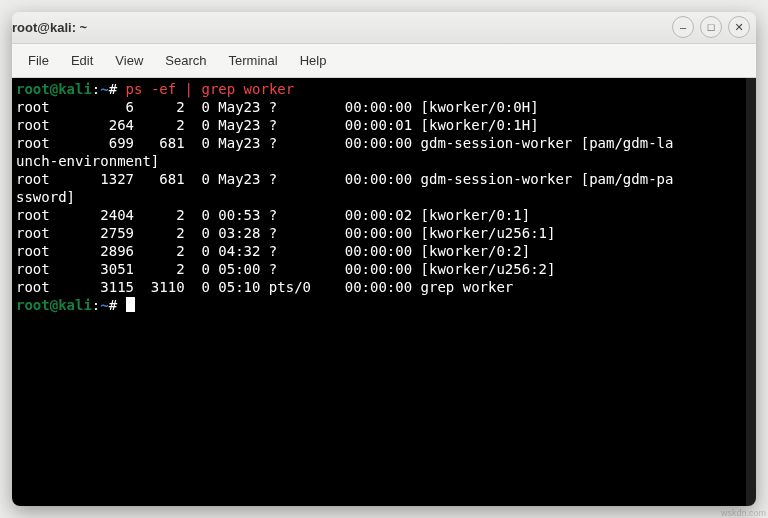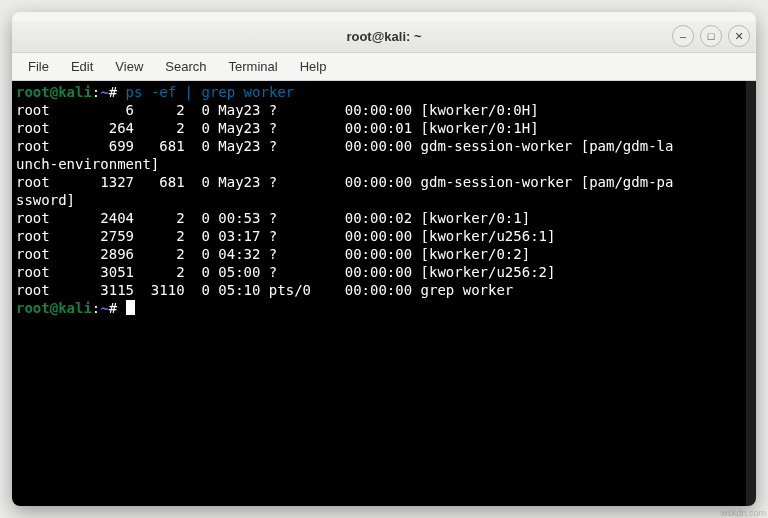--- a/index.html
+++ b/index.html
@@ -24,23 +24,22 @@
     display: flex;
     flex-direction: column;
     overflow: hidden;
   }
   .titlebar {
     height: 32px;
     background: linear-gradient(#f0f0ee, #e4e4e2);
     border-bottom: 1px solid #d0d0ce;
     display: flex;
     align-items: center;
-    justify-content: center;
+    justify-content: flex-start;
     position: relative;
-    margin-top: 9px;
   }
   .titlebar-title {
     font-size: 13px;
     font-weight: bold;
     color: #333;
   }
   .win-controls {
     position: absolute;
     right: 6px;
     top: 4px;
@@ -54,21 +53,21 @@
     background: #eeeeea;
     border: 1px solid #b8b8b5;
     display: flex;
     align-items: center;
     justify-content: center;
     font-size: 11px;
     color: #444;
     cursor: pointer;
   }
   .menubar {
-    height: 28px;
+    height: 34px;
     background: #f5f5f4;
     border-bottom: 1px solid #d6d6d4;
     display: flex;
     align-items: center;
     padding: 0 6px;
     gap: 2px;
   }
   .menu-item {
     font-size: 13px;
     color: #333;
@@ -85,21 +84,21 @@
     line-height: 18px;
     padding: 2px 4px;
     white-space: pre;
     overflow: hidden;
     position: relative;
   }
   .prompt-user { color: #15803d; font-weight: bold; }
   .prompt-colon { color: #fff; }
   .prompt-path { color: #4a7cd6; font-weight: bold; }
   .prompt-hash { color: #fff; }
-  .cmd { color: #0369a1; }
+  .cmd { color: #ef4444; }
   .curs {
     display: inline-block;
     width: 9px;
     height: 15px;
     background: #fff;
     vertical-align: -2px;
   }
   .scrollbar {
     position: absolute;
     right: 0;
@@ -147,21 +146,21 @@
   </div>
 
   <div class="terminal"><span class="prompt-user">root@kali</span><span class="prompt-colon">:</span><span class="prompt-path">~</span><span class="prompt-hash"># </span><span class="cmd">ps -ef | grep worker</span>
 <span>root         6     2  0 May23 ?        00:00:00 [kworker/0:0H]</span>
 <span>root       264     2  0 May23 ?        00:00:01 [kworker/0:1H]</span>
 <span>root       699   681  0 May23 ?        00:00:00 gdm-session-worker [pam/gdm-la</span>
 <span>unch-environment]</span>
 <span>root      1327   681  0 May23 ?        00:00:00 gdm-session-worker [pam/gdm-pa</span>
 <span>ssword]</span>
 <span>root      2404     2  0 00:53 ?        00:00:02 [kworker/0:1]</span>
-<span>root      2759     2  0 03:17 ?        00:00:00 [kworker/u256:1]</span>
+<span>root      2759     2  0 03:28 ?        00:00:00 [kworker/u256:1]</span>
 <span>root      2896     2  0 04:32 ?        00:00:00 [kworker/0:2]</span>
 <span>root      3051     2  0 05:00 ?        00:00:00 [kworker/u256:2]</span>
 <span>root      3115  3110  0 05:10 pts/0    00:00:00 grep worker</span>
 <span class="prompt-user">root@kali</span><span class="prompt-colon">:</span><span class="prompt-path">~</span><span class="prompt-hash"># </span><span class="curs"></span>
     <div class="scrollbar"></div>
   </div>
 
 </div>
 
 <div class="watermark">wskdn.com</div>

